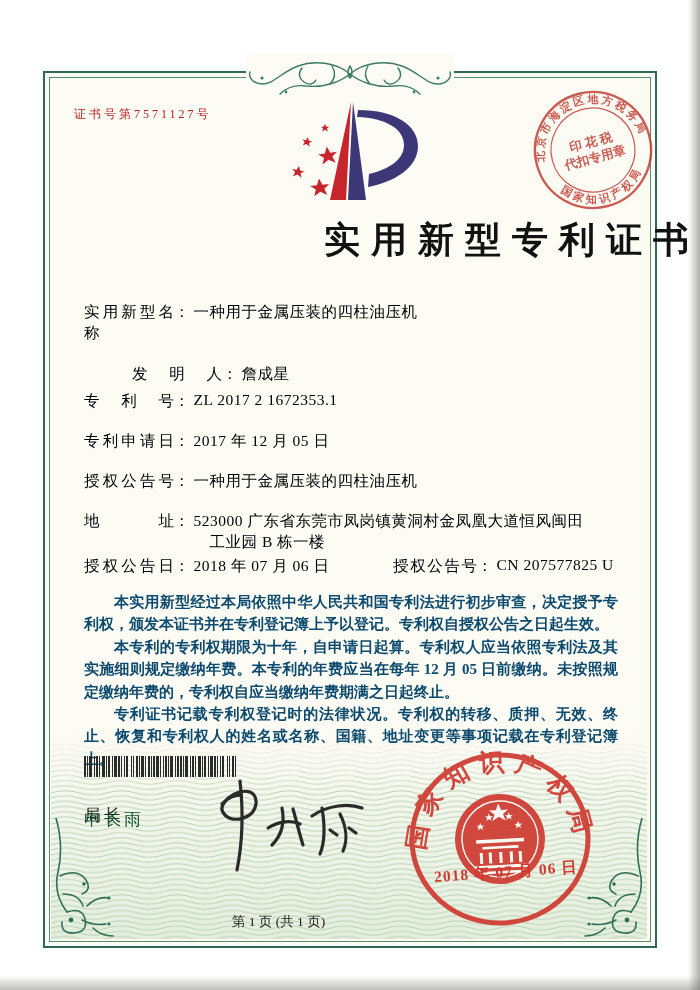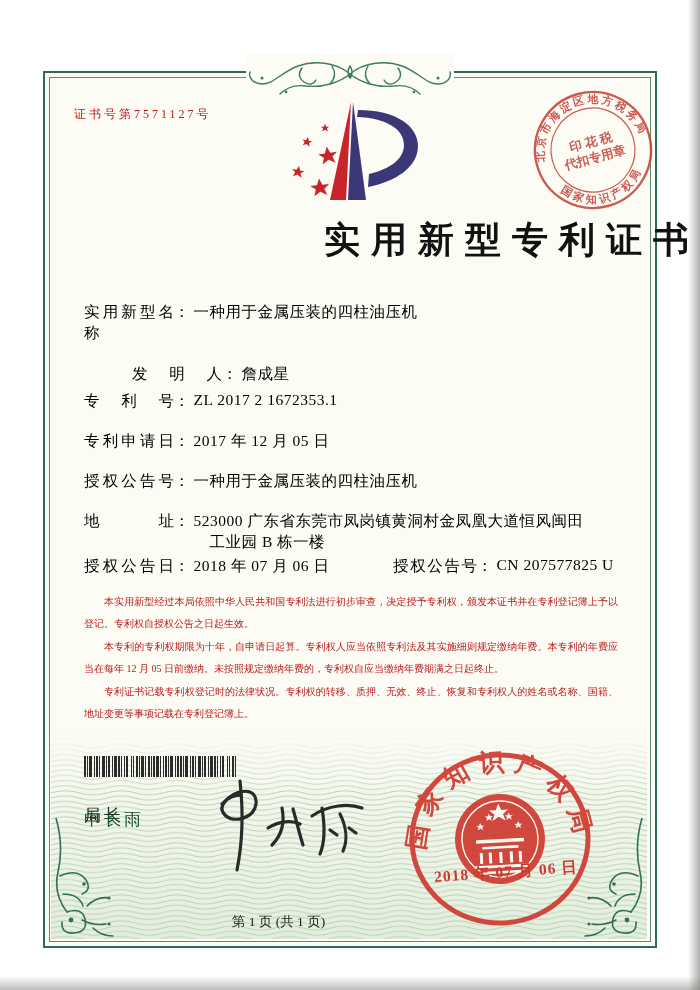--- a/index.html
+++ b/index.html
@@ -25,22 +25,22 @@
          font-size:36px;font-weight:bold;letter-spacing:11px;color:#111;}
   
   .frow{position:absolute;left:84px;font-size:15.5px;color:#000000;}
   .flabel{display:inline-block;width:90px;text-align:justify;text-align-last:justify;vertical-align:top;}
   .fcolon{display:inline-block;vertical-align:top;}
   .fvalue{display:inline-block;margin-left:4px;vertical-align:top;letter-spacing:.5px;}
   .addr2{display:block;margin-left:16px;}
   .grant-no-group{position:absolute;left:309px;top:0;white-space:nowrap;}
   .grant-no-group .flabel{width:84px;font-family:Liberation Mono, monospace;}
   
-  .body-text{position:absolute;left:84px;top:591px;width:534px;font-size:10px;
-             line-height:22.4px;text-align:justify;color:#b91c1c;}
+  .body-text{position:absolute;left:84px;top:591px;width:534px;font-size:15px;
+             line-height:22.4px;text-align:justify;color:#0c4a6e;font-weight:bold;}
   .body-text p{margin:0;text-indent:2em;}
   
   .barcode{position:absolute;left:84px;top:756px;width:152px;height:21px;}
   .director-title{position:absolute;left:84px;top:804px;font-size:17px;letter-spacing:3px;color:#242424;}
   .director-name{position:absolute;left:84px;top:808px;font-size:17px;letter-spacing:3px;color:#14532d;}
   .signature{position:absolute;left:196px;top:778px;width:175px;height:100px;}
   .cnipa-seal{position:absolute;left:400px;top:747px;width:200px;height:185px;opacity:.92;}
   .seal-date{position:absolute;left:406px;top:862px;width:200px;text-align:center;font-size:15.5px;
              color:#cf3a30;letter-spacing:1px;transform:rotate(-4deg);font-weight:bold;}
   .flourish{position:absolute;width:66px;height:122px;}

